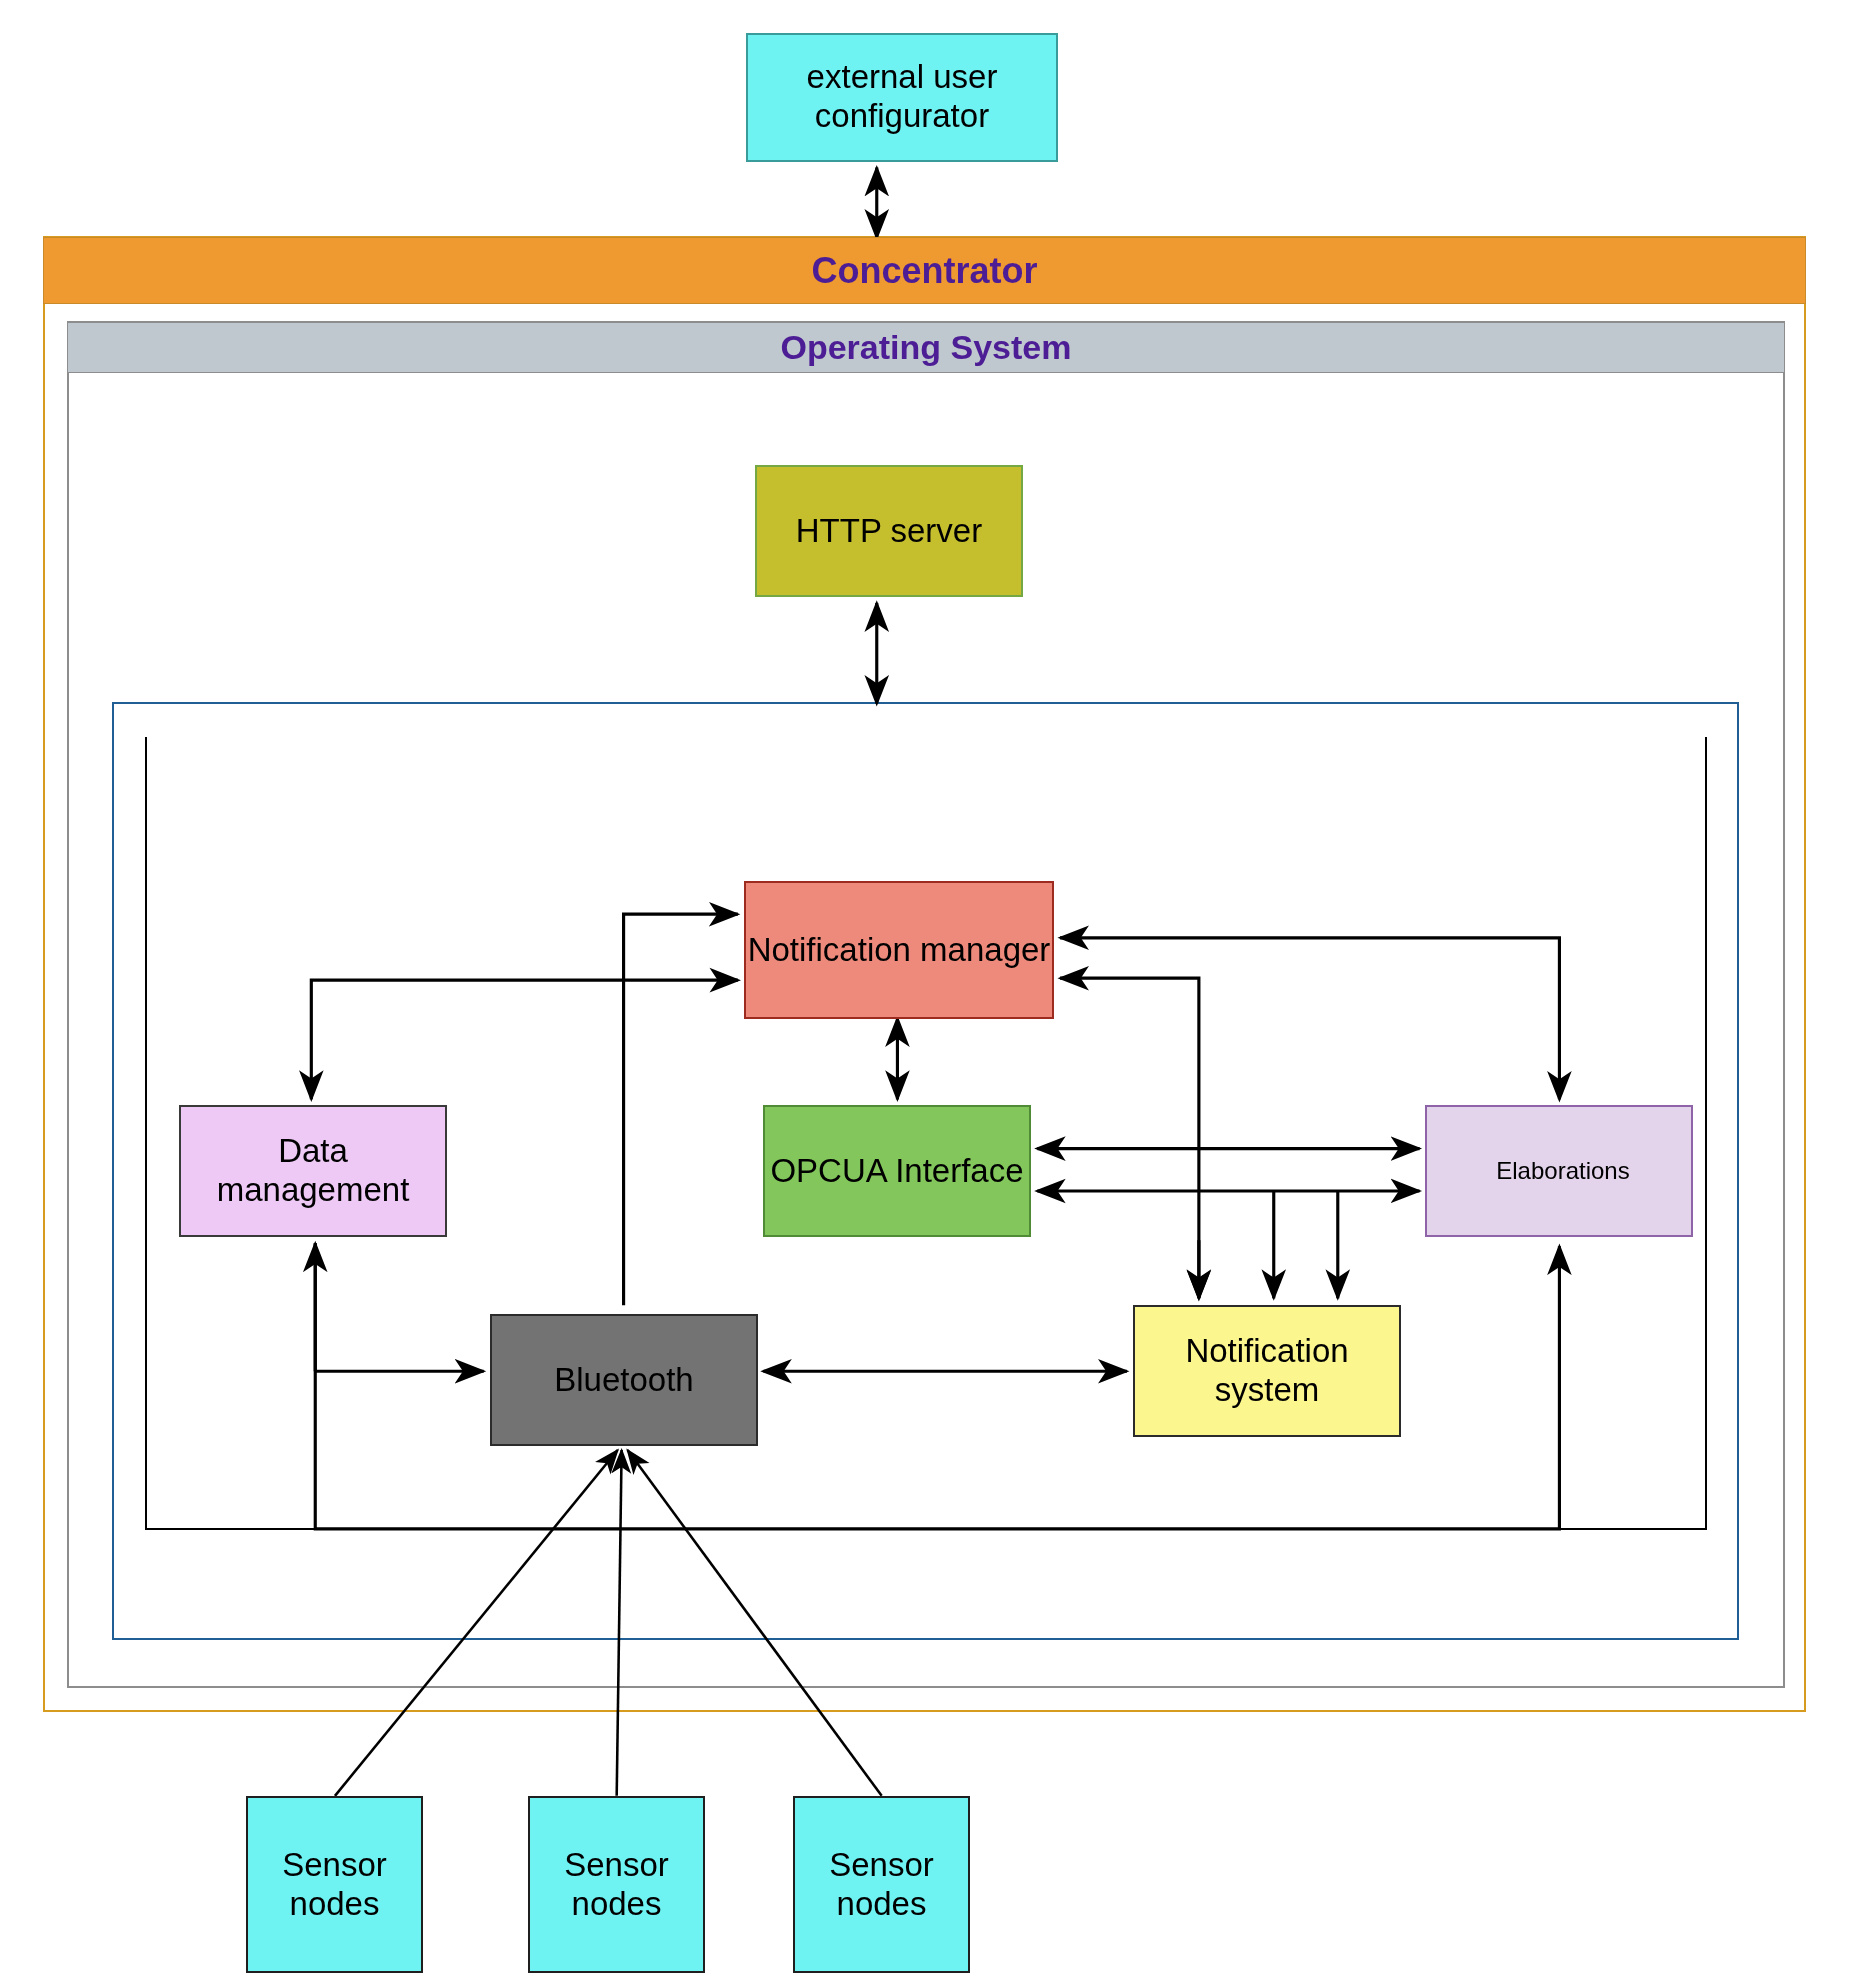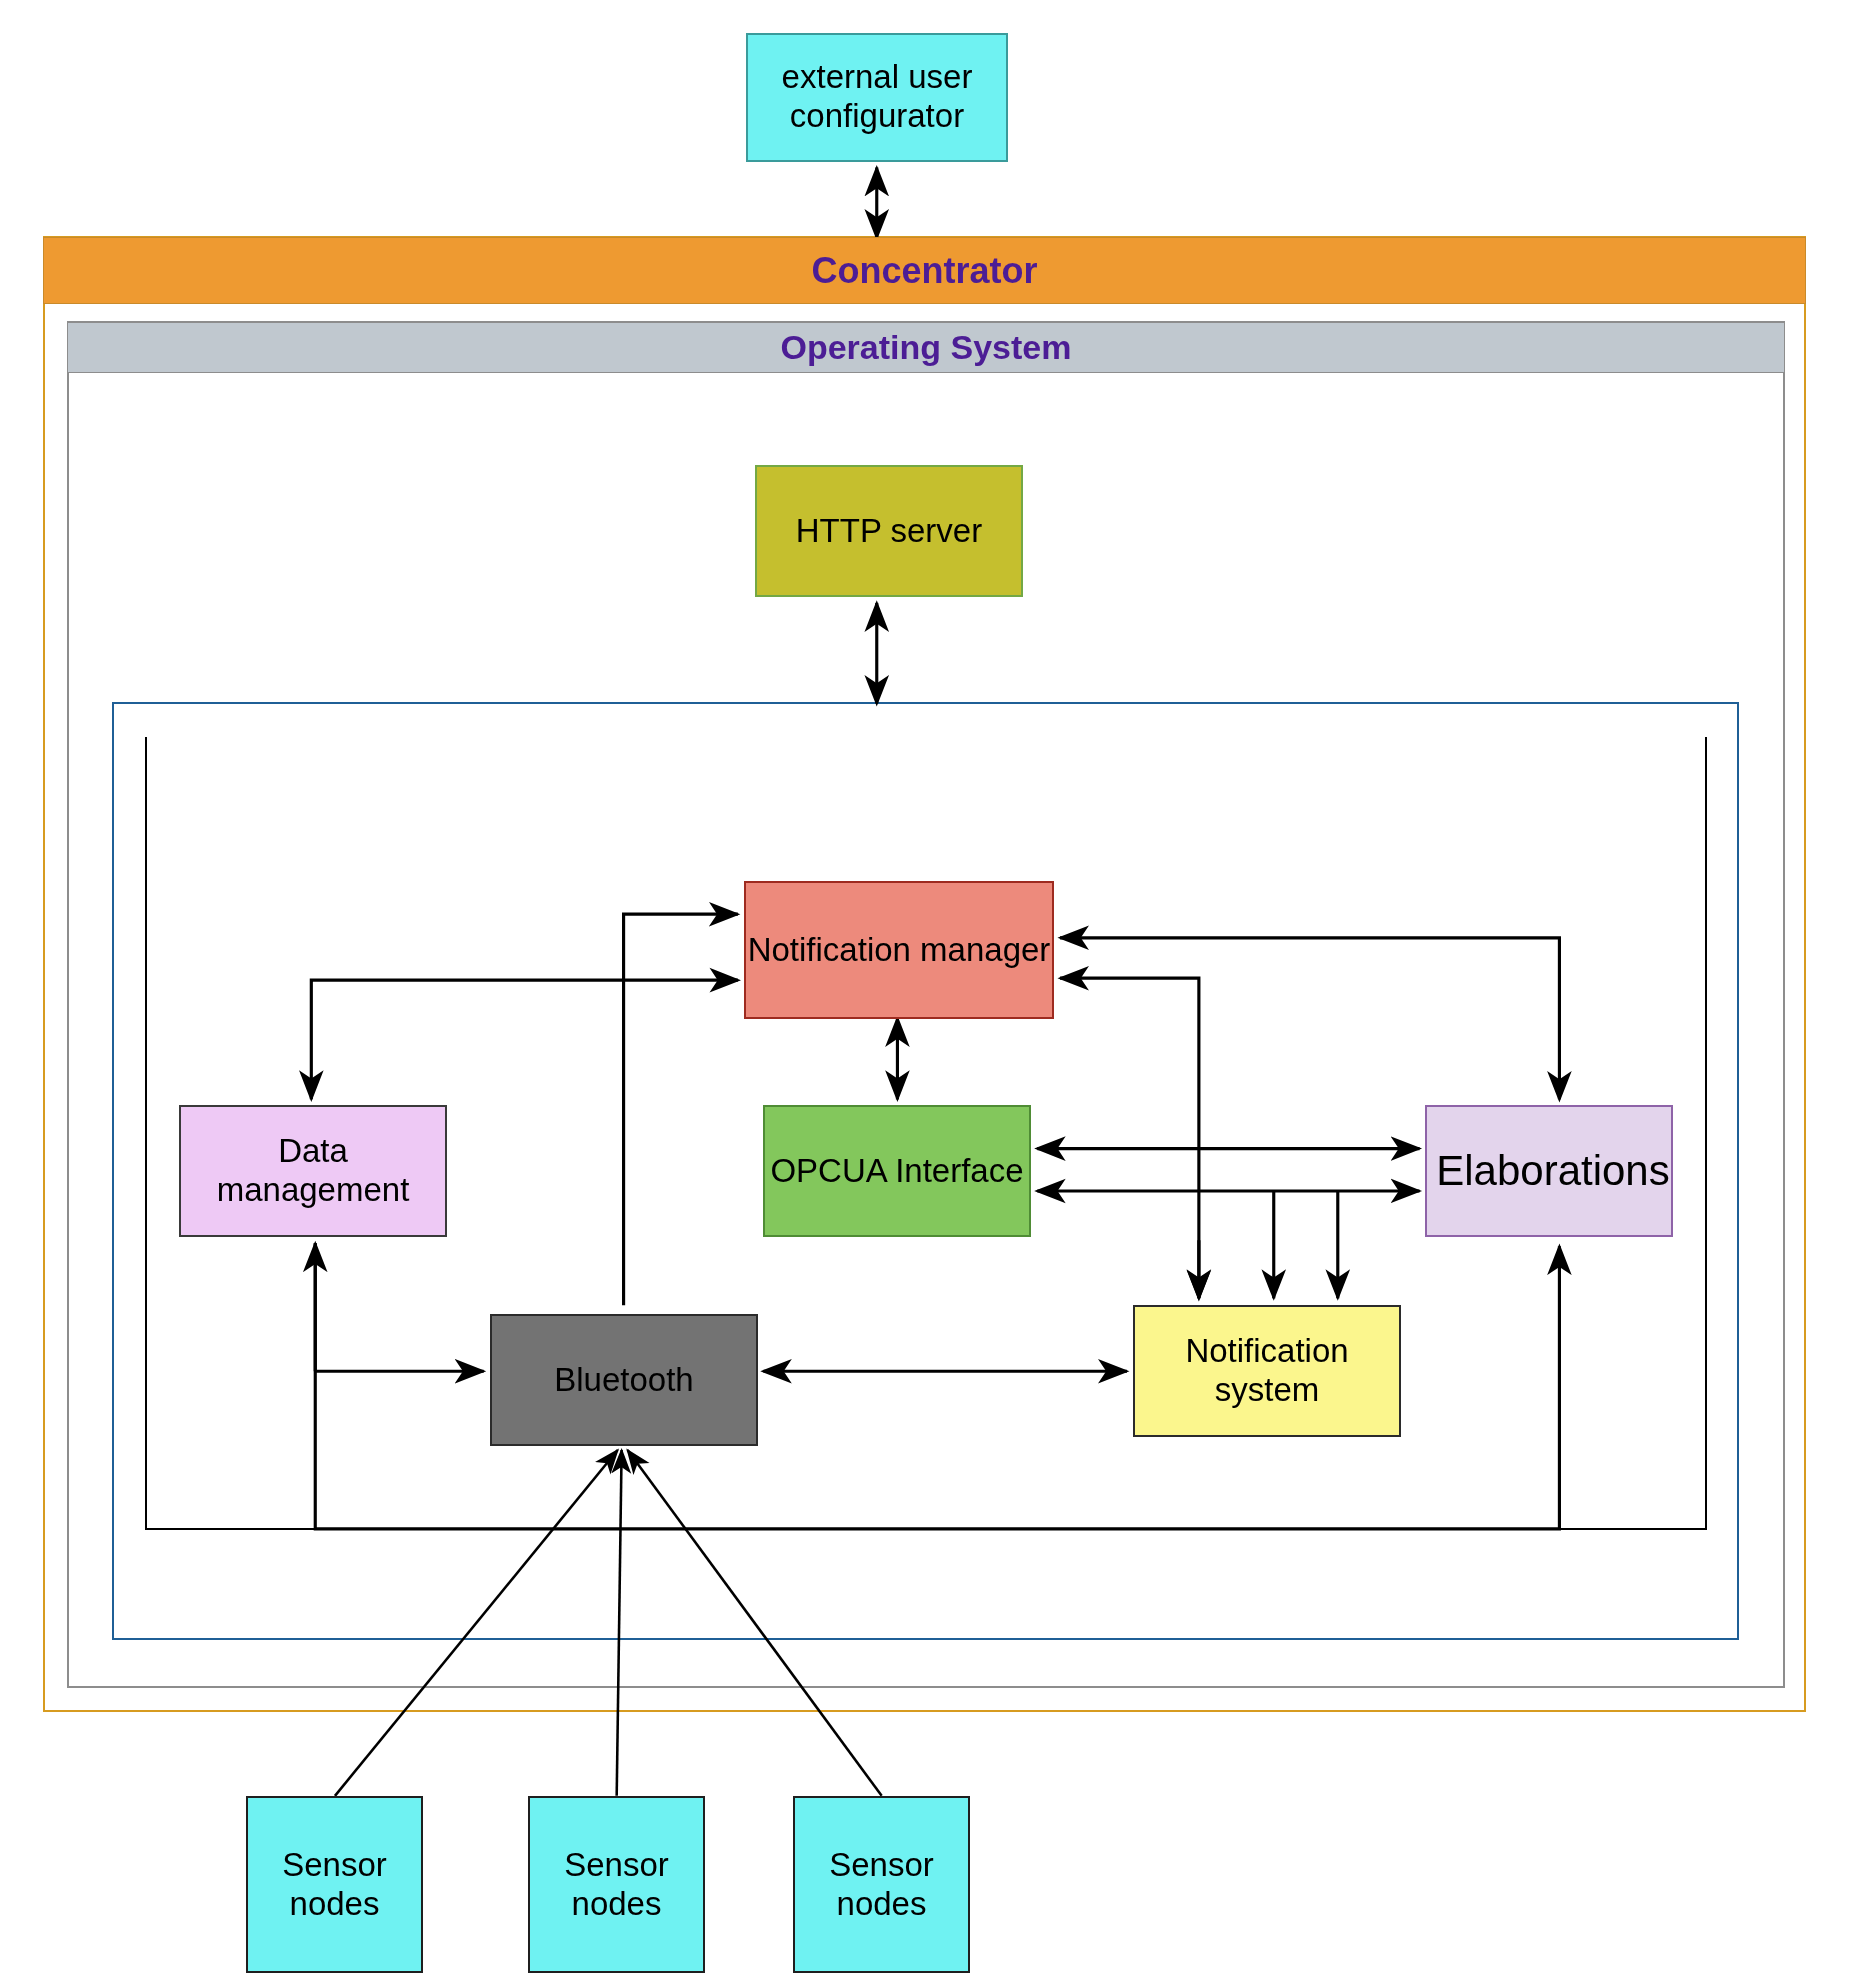--- a/index.html
+++ b/index.html
@@ -91,21 +91,21 @@
   #frame-inner {
     left: 145px; top: 737px; width: 1562px; height: 793px;
     border: 2px solid #000000;
     background: transparent;
     border-top: none;
     z-index: 3;
   }
 
   
   #box-external-user-configurator {
-    left: 746px; top: 32.5px; width: 262px; height: 129px;
+    left: 746px; top: 32.5px; width: 312px; height: 129px;
     background: #6ff2f2;
     border: 2px solid #3a9b9b;
     font-size: 33px;
   }
   #box-http-server {
     left: 755px; top: 465px; width: 268px; height: 132px;
     background: #c5bf2e;
     border: 2px solid #73a845;
     font-size: 33px;
   }
@@ -121,24 +121,24 @@
     border: 2px solid #3a3a3a;
     font-size: 33px;
   }
   #box-opcua-interface {
     left: 763px; top: 1105px; width: 268px; height: 132px;
     background: #83c75c;
     border: 2px solid #4f8c35;
     font-size: 33px;
   }
   #box-elaborations {
-    left: 1425px; top: 1105px; width: 248px; height: 132px;
+    left: 1425px; top: 1105px; width: 268px; height: 132px;
     background: #e3d4ec;
     border: 2px solid #8e63a8;
-    font-size: 42px;
+    font-size: 24px;
     padding-left: 8px;
   }
   #box-bluetooth {
     left: 490px; top: 1314px; width: 268px; height: 132px;
     background: #737373;
     border: 2px solid #2b2b2b;
     font-size: 33px;
   }
   #box-notification-system {
     left: 1133px; top: 1305px; width: 268px; height: 132px;

